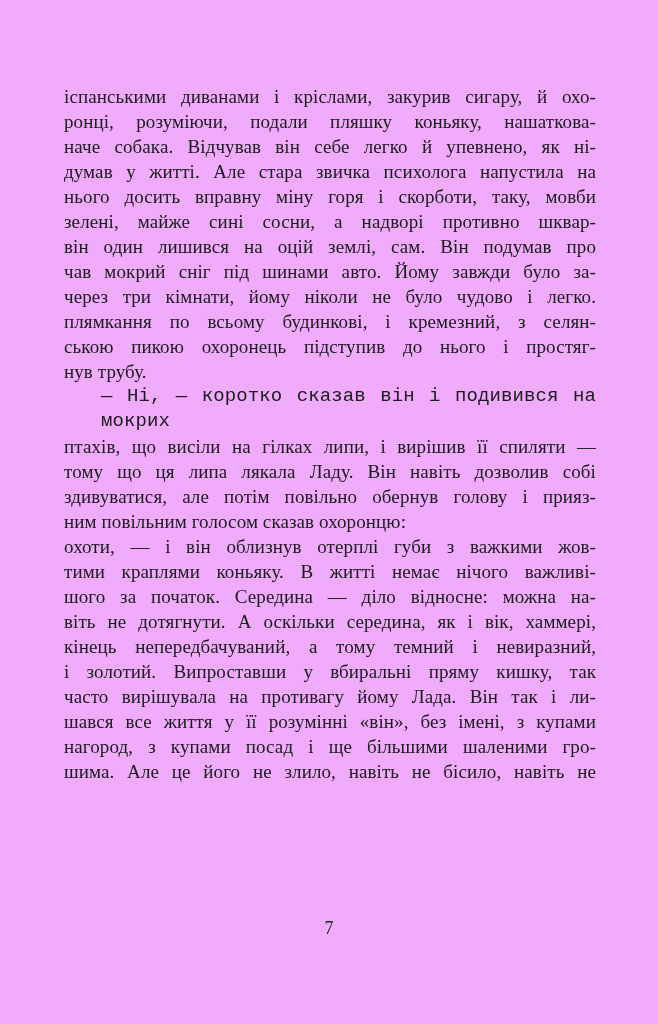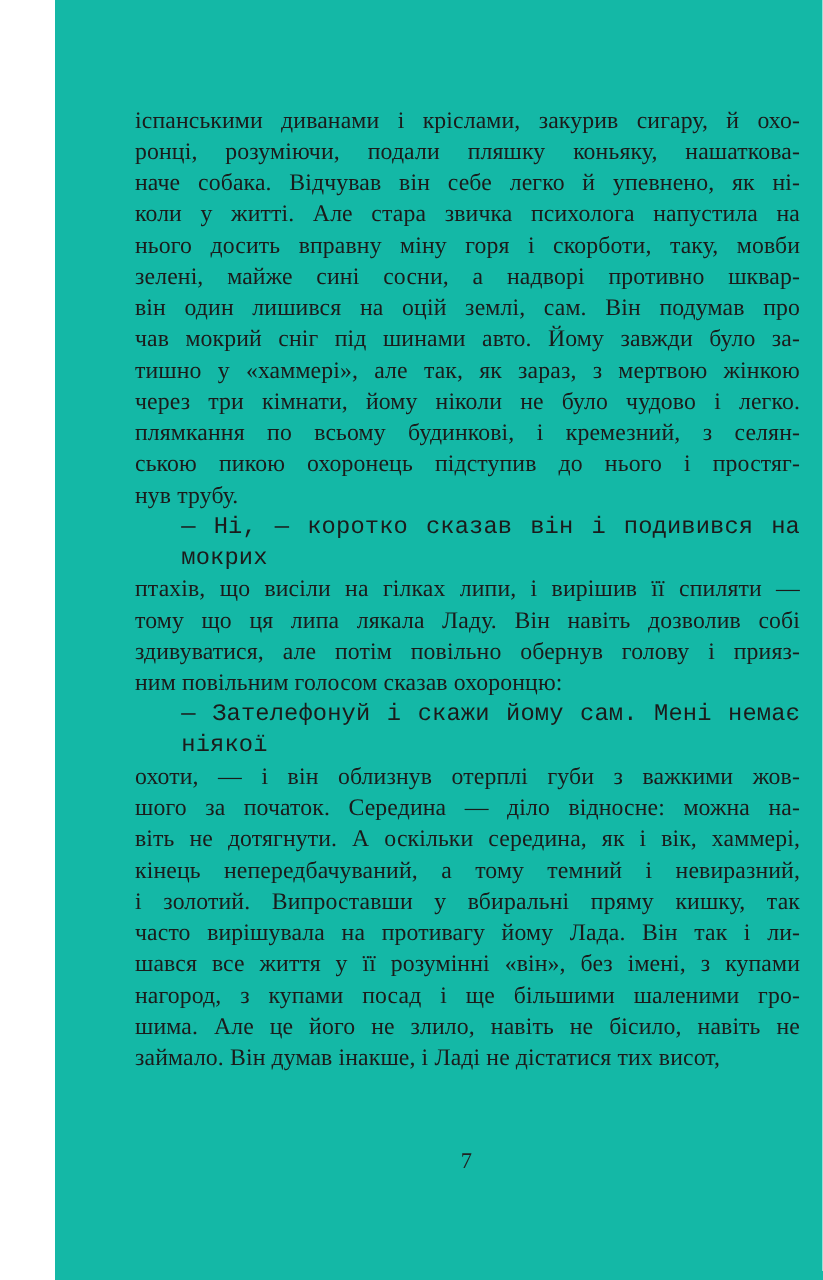--- a/index.html
+++ b/index.html
@@ -11,22 +11,21 @@
     width: 658px;
     height: 1024px;
     position: relative;
     font-family: "Liberation Serif", "DejaVu Serif", serif;
     color: #1b1b1b;
     overflow: hidden;
   }
   .book-page {
     position: absolute;
     inset: 0;
-    background: #14b8a6;
-    margin-left: 44px;
+    background: #f0abfc;
   }
   .text-block {
     position: absolute;
     left: 64px;
     top: 84px;
     width: 532px;
     font-size: 19px;
     line-height: 25px;
     letter-spacing: 0.1px;
   }
@@ -59,46 +58,44 @@
 </style>
 </head>
 <body>
 
 <div class="book-page">
   <div class="text-block">
       <div class="paragraph">
         <div class="line">іспанськими диванами і кріслами, закурив сигару, й охо-</div>
         <div class="line">ронці, розуміючи, подали пляшку коньяку, нашаткова-</div>
         <div class="line">наче собака. Відчував він себе легко й упевнено, як ні-</div>
-        <div class="line">коли у житті. Але стара звичка психолога напустила на</div>
+        <div class="line">думав у житті. Але стара звичка психолога напустила на</div>
         <div class="line">нього досить вправну міну горя і скорботи, таку, мовби</div>
         <div class="line">зелені, майже сині сосни, а надворі противно шквар-</div>
         <div class="line">він один лишився на оцій землі, сам. Він подумав про</div>
         <div class="line">чав мокрий сніг під шинами авто. Йому завжди було за-</div>
-        <div class="line">тишно у «хаммері», але так, як зараз, з мертвою жінкою</div>
         <div class="line">через три кімнати, йому ніколи не було чудово і легко.</div>
         <div class="line">плямкання по всьому будинкові, і кремезний, з селян-</div>
         <div class="line">ською пикою охоронець підступив до нього і простяг-</div>
         <div class="line last">нув трубу.</div>
       </div>
       <div class="paragraph">
         <div class="line indent">— Ні, — коротко сказав він і подивився на мокрих</div>
         <div class="line">птахів, що висіли на гілках липи, і вирішив її спиляти —</div>
         <div class="line">тому що ця липа лякала Ладу. Він навіть дозволив собі</div>
         <div class="line">здивуватися, але потім повільно обернув голову і прияз-</div>
         <div class="line last">ним повільним голосом сказав охоронцю:</div>
       </div>
       <div class="paragraph">
-        <div class="line indent">— Зателефонуй і скажи йому сам. Мені немає ніякої</div>
         <div class="line">охоти, — і він облизнув отерплі губи з важкими жов-</div>
+        <div class="line">тими краплями коньяку. В житті немає нічого важливі-</div>
         <div class="line">шого за початок. Середина — діло відносне: можна на-</div>
         <div class="line">віть не дотягнути. А оскільки середина, як і вік, хаммері,</div>
         <div class="line">кінець непередбачуваний, а тому темний і невиразний,</div>
         <div class="line">і золотий. Випроставши у вбиральні пряму кишку, так</div>
         <div class="line">часто вирішувала на противагу йому Лада. Він так і ли-</div>
         <div class="line">шався все життя у її розумінні «він», без імені, з купами</div>
         <div class="line">нагород, з купами посад і ще більшими шаленими гро-</div>
         <div class="line">шима. Але це його не злило, навіть не бісило, навіть не</div>
-        <div class="line last">займало. Він думав інакше, і Ладі не дістатися тих висот,</div>
       </div>
     </div>
   <div class="page-number">7</div>
 </div>
 
 </body></html>

